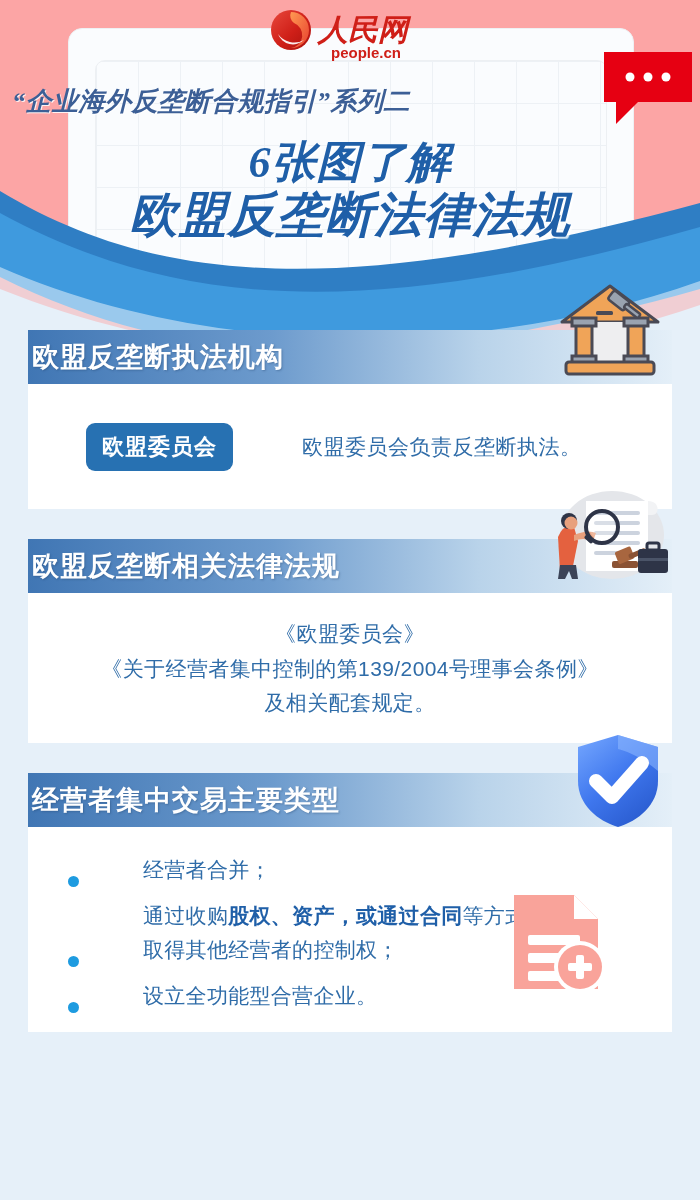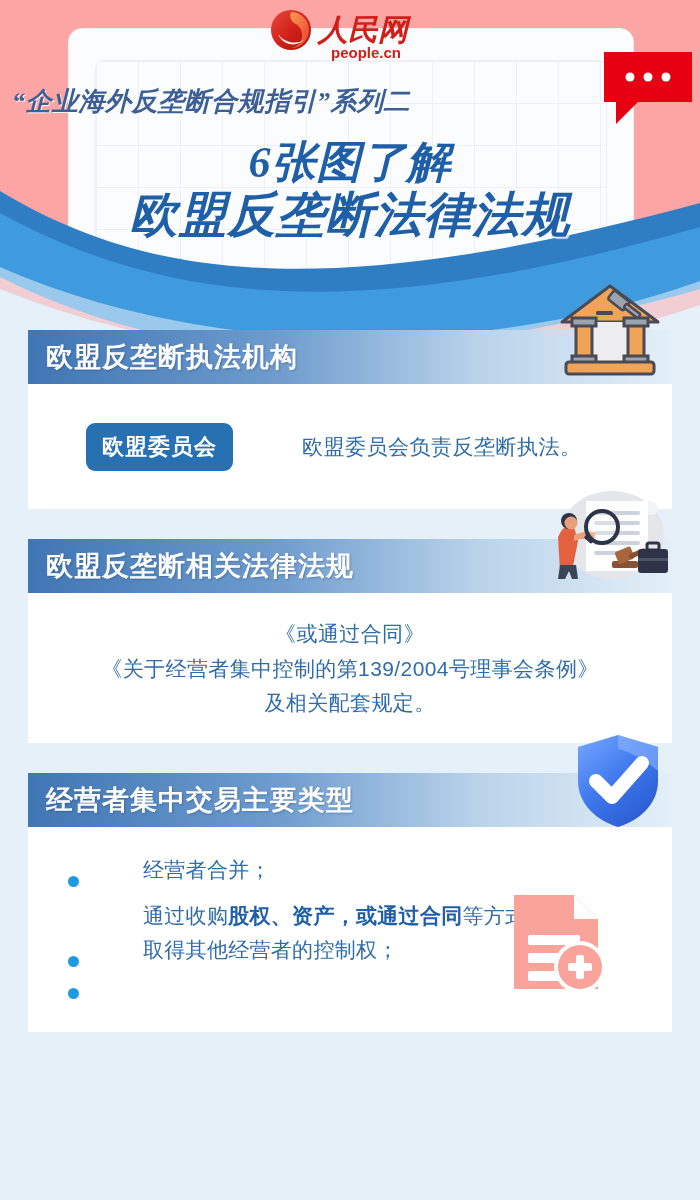--- a/index.html
+++ b/index.html
@@ -116,21 +116,21 @@
     position: relative;
     margin: 0 28px 30px 28px;
     background: #ffffff;
   }
   .card-head {
     position: relative;
     height: 54px;
     background: linear-gradient(to right, #4076b4 0%, #6d9bcd 38%, #b9d3ea 70%, #e4eff8 100%);
     display: flex;
     align-items: center;
-    padding-left: 18px;
+    padding-left: 4px;
     box-sizing: border-box;
   }
   .card-head-title {
     font-family: "Liberation Serif", "DejaVu Serif", serif;
     font-size: 27px;
     font-weight: 700;
     color: #ffffff;
     letter-spacing: 1px;
     text-shadow: 1px 1px 2px rgba(30,60,100,0.35);
     white-space: nowrap;
@@ -322,21 +322,21 @@
         </g>
 
         <g transform="translate(96,56)">
           <rect x="2" y="8" width="30" height="24" rx="3" fill="#2e3447"></rect>
           <rect x="11" y="2" width="12" height="7" rx="2" fill="none" stroke="#2e3447" stroke-width="3"></rect>
           <rect x="2" y="17" width="30" height="3" fill="#4b5468"></rect>
         </g>
       </svg>
     </div>
     <div class="card-body sec2-body">
-      <div class="sec2-line">《或通过合同》</div>
+      <div class="sec2-line">《欧盟委员会》</div>
       <div class="sec2-line">《关于经营者集中控制的第139/2004号理事会条例》</div>
       <div class="sec2-line">及相关配套规定。</div>
     </div>
   </div>
 
   <div class="card">
     <div class="card-head">
       <span class="card-head-title">经营者集中交易主要类型</span>
 
       <svg class="icon-shield" viewBox="0 0 92 100">
@@ -378,17 +378,18 @@
       <div class="bullet-row two">
         <span class="bullet-dot"></span>
         <span class="bullet-text">
           <span>通过收购</span><b>股权、资产，或通过合同</b><span>等方式，</span><br>
           <span>取得其他经营者的控制权；</span>
         </span>
       </div>
 
       <div class="bullet-row">
         <span class="bullet-dot"></span>
+        <span class="bullet-text">设立全功能型合营企业。</span>
       </div>
     </div>
   </div>
 
 </div>
 
 </body></html>

